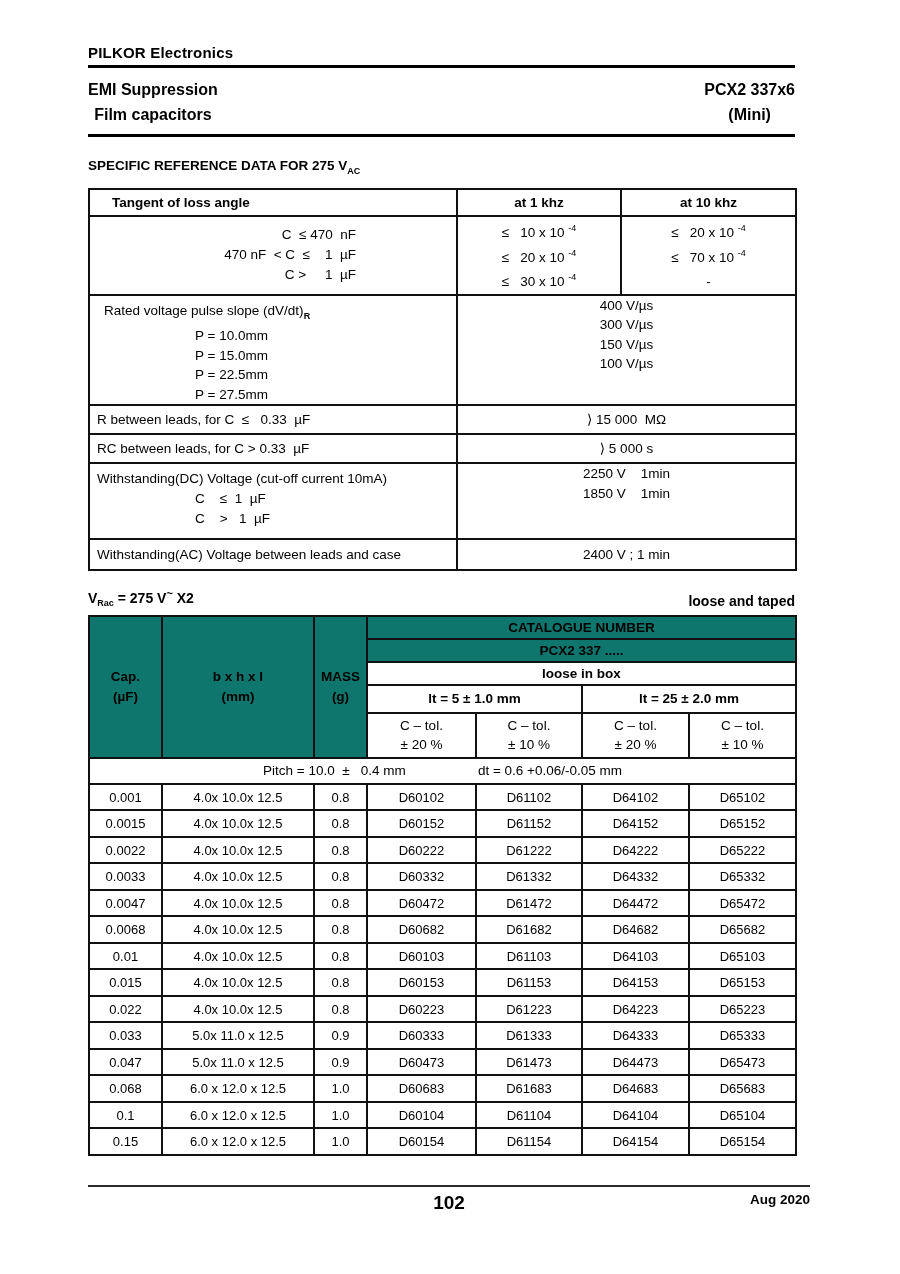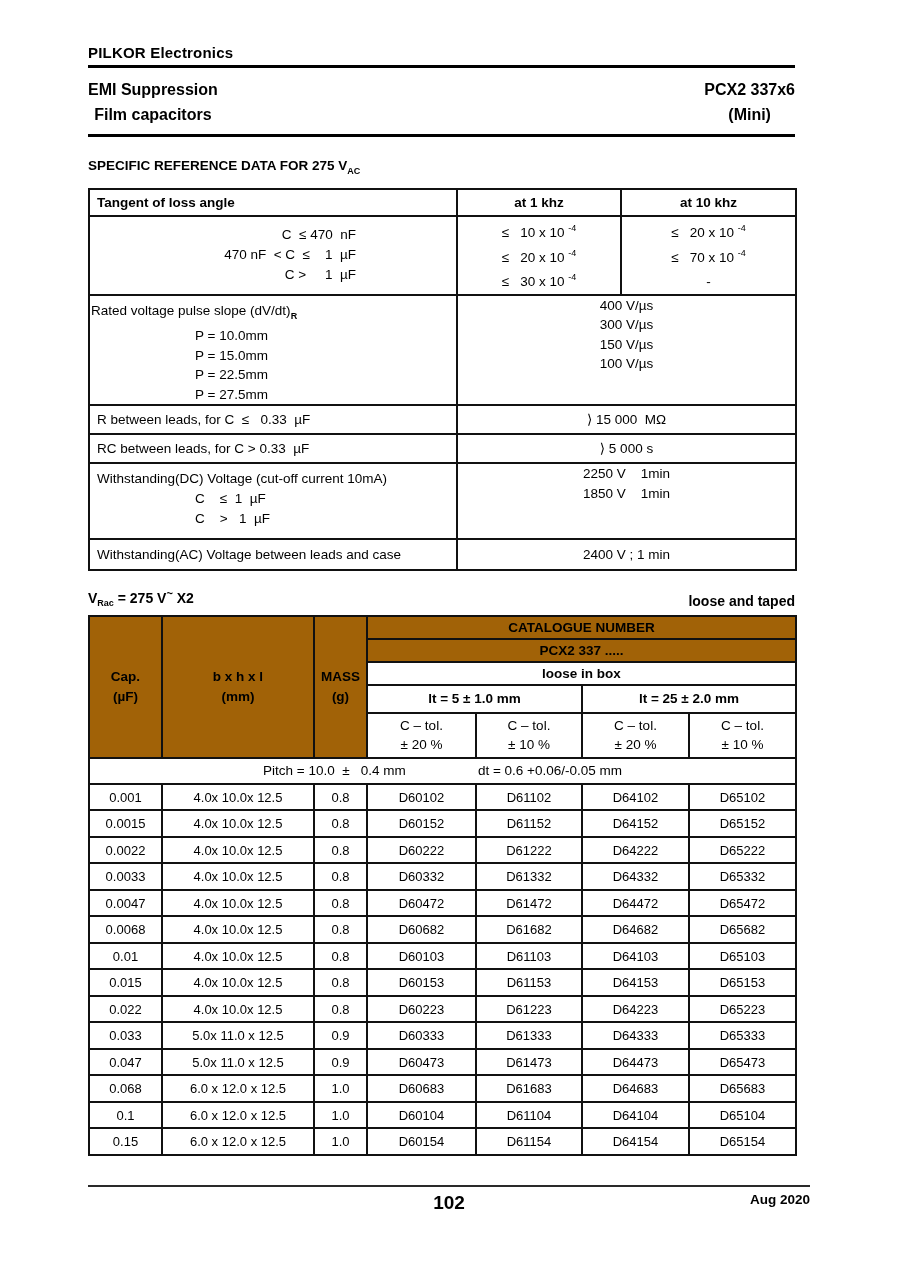--- a/index.html
+++ b/index.html
@@ -17,47 +17,47 @@
 
   .section-heading { margin-top:21px; font-size:13.5px; font-weight:bold; }
   sub.small { font-size:9px; font-weight:bold; }
   sup.exp { font-size:9px; }
   sup.tld { font-size:11px; }
 
   
   table { border-collapse:collapse; table-layout:fixed; }
   .t1 { width:707px; margin-top:12px; }
   .t1 td { border:2px solid #111; font-size:13.5px; padding:0; vertical-align:middle; }
-  .t1 .hdr-left { font-weight:bold; padding-left:7px; height:25px; }
+  .t1 .hdr-left { font-weight:bold; padding-left:22px; height:25px; }
   .t1 .hdr-c { font-weight:bold; text-align:center; height:25px; }
   .line { white-space:pre; line-height:20px; }
   .cond-block { text-align:right; padding-right:100px; }
   .val-c { text-align:center; }
   .row-loss td { height:77px; }
   .row-pulse td { height:98px; vertical-align:top; }
-  .pulse-label { padding-left:1px; padding-top:4px; line-height:21px; white-space:pre; }
+  .pulse-label { padding-left:14px; padding-top:4px; line-height:21px; white-space:pre; }
   .pulse-lines .line { padding-left:105px; line-height:19.5px; }
   .pulse-vals { padding-top:24px; }
   .pulse-vals .line { line-height:19.5px; }
   .lbl { padding-left:7px; white-space:pre; }
   .row-r td, .row-rc td { height:27px;border-radius:10px; }
   .row-dc td { height:74px; vertical-align:top; }
   .dc-label { padding-left:7px; padding-top:5px; line-height:20px; white-space:pre; }
   .dc-lines .line { padding-left:105px; line-height:19.5px; }
   .dc-vals { padding-top:26px; }
   .dc-vals .line { line-height:19.5px; }
   .row-ac td { height:29px; }
 
   
   .caption-row { display:flex; justify-content:space-between; align-items:flex-end; margin-top:16px; font-size:14px; font-weight:bold;gap:44px; }
 
   
   .t2 { width:707px; margin-top:6px; }
   .t2 td { border:2px solid #111; font-size:13px; text-align:center; padding:0; }
-  .t2 .grey { background:#a16207; }
+  .t2 .grey { background:#0f766e; }
   .t2 .hb { font-weight:bold; font-size:13.5px; }
   .two-line div { line-height:20px; font-weight:bold; font-size:13.5px; white-space:pre; }
   .h21 { height:21px; }
   .h26 { height:26px; }
   .tol div { line-height:19px; font-weight:normal; font-size:13.5px; white-space:pre; }
   .tol { height:43px; }
   .pitch-cell { height:24px;border-radius:8px; }
   .pitch-flex { display:flex; justify-content:center; gap:72px; white-space:pre; font-size:13.5px; }
   .t2 tbody td { height:24.5px; white-space:pre; }
 

